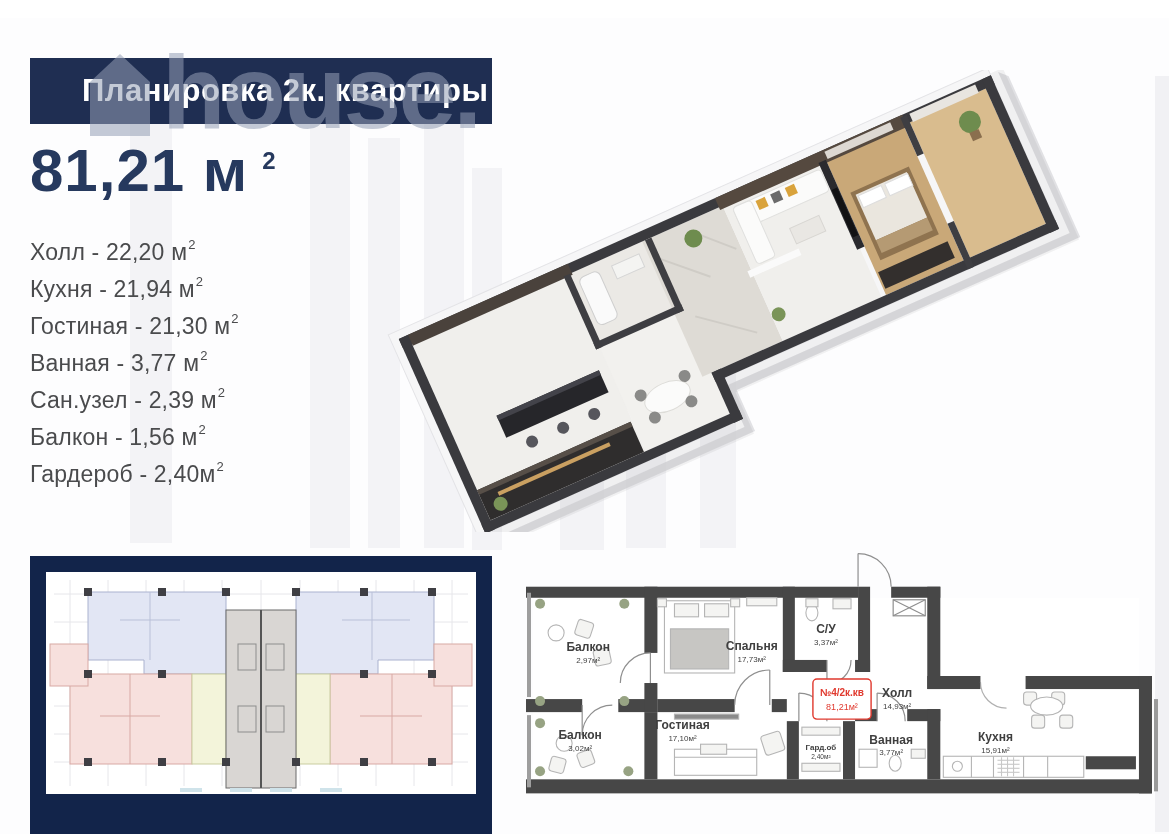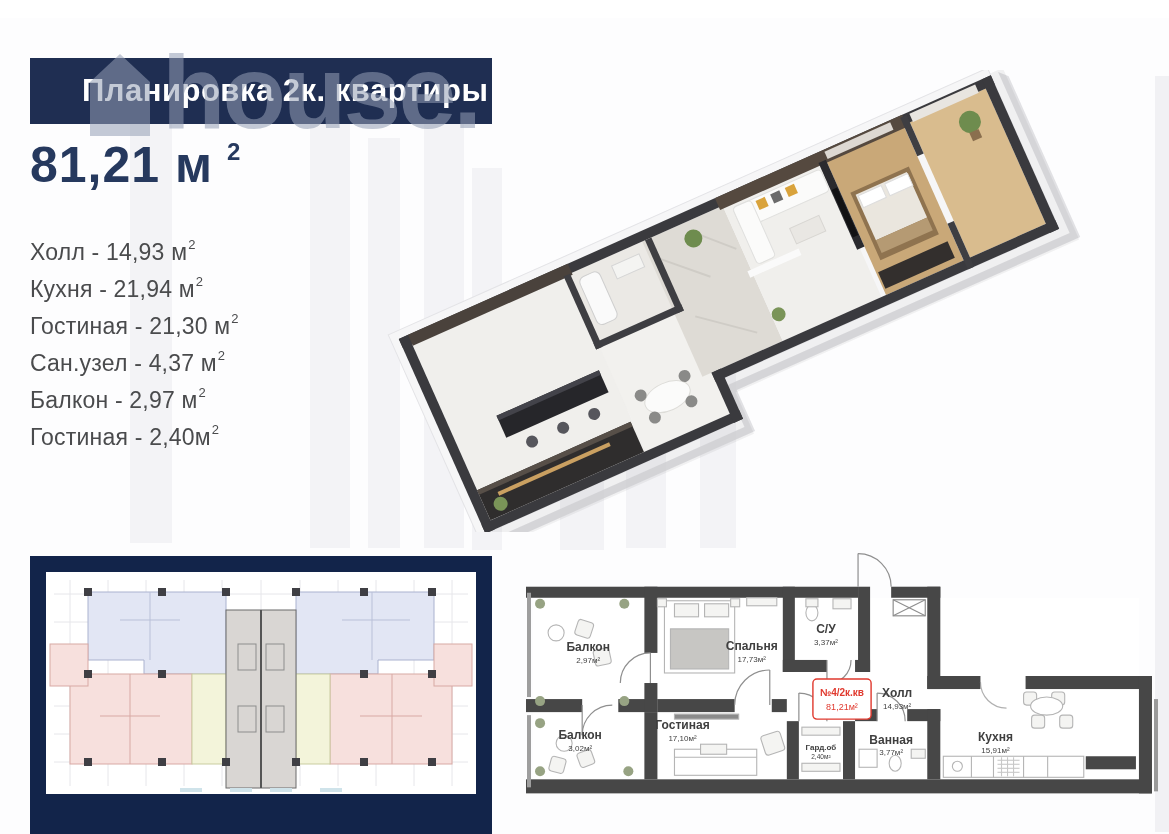--- a/index.html
+++ b/index.html
@@ -12,21 +12,21 @@
 
   .banner{position:absolute;left:30px;top:40px;width:462px;height:66px;background:#1f2e52;
           display:flex;align-items:center;padding-left:52px;z-index:2;}
   .banner-title{color:#ffffff;font-size:31px;font-weight:bold;letter-spacing:.5px;white-space:nowrap;}
 
   .watermark{position:absolute;left:76px;top:20px;z-index:3;display:flex;align-items:flex-end;
              color:rgba(148,158,181,0.55);pointer-events:none;}
   .watermark .wm-text{font-size:104px;font-weight:bold;letter-spacing:-3px;line-height:.95;}
 
   .area-title{position:absolute;left:30px;top:118px;z-index:2;color:#26395e;font-weight:bold;}
-  .area-title .val{font-size:50px;letter-spacing:1px;}
+  .area-title .val{font-size:60px;letter-spacing:1px;}
   .area-title sup{font-size:24px;position:relative;top:-16px;left:14px;}
 
   .room-list{position:absolute;left:30px;top:213px;z-index:2;color:#4a4b4d;}
   .room-row{font-size:23px;line-height:32.4px;letter-spacing:.2px;}
   .room-row sup{font-size:13px;position:relative;top:-2px;left:1px;}
 
   .render3d{position:absolute;left:368px;top:52px;z-index:2;}
   .building-frame{position:absolute;left:30px;top:538px;z-index:2;}
   .plan2d{position:absolute;left:524px;top:532px;z-index:2;}
 
@@ -58,33 +58,34 @@
     </svg>
     <span class="wm-text">house.</span>
   </div>
 
   <div class="area-title">
     <span class="val">81,21 м</span><sup>2</sup>
   </div>
 
   <div class="room-list">
 
-      <div class="room-row"><span>Холл - 14,93 м</span><sup>2</sup></div>
+      <div class="room-row"><span>Холл - 22,20 м</span><sup>2</sup></div>
 
       <div class="room-row"><span>Кухня - 21,94 м</span><sup>2</sup></div>
 
       <div class="room-row"><span>Гостиная - 21,30 м</span><sup>2</sup></div>
 
-
-      <div class="room-row"><span>Сан.узел - 4,37 м</span><sup>2</sup></div>
-
-
-      <div class="room-row"><span>Балкон - 2,97 м</span><sup>2</sup></div>
-
-      <div class="room-row"><span>Гостиная - 2,40м</span><sup>2</sup></div>
+      <div class="room-row"><span>Ванная - 3,77 м</span><sup>2</sup></div>
+
+      <div class="room-row"><span>Сан.узел - 2,39 м</span><sup>2</sup></div>
+
+
+      <div class="room-row"><span>Балкон - 1,56 м</span><sup>2</sup></div>
+
+      <div class="room-row"><span>Гардероб - 2,40м</span><sup>2</sup></div>
     </div>
 
   <svg class="render3d" width="800" height="462" viewBox="0 0 800 462">
     <g transform="translate(44,274) rotate(-24)">
 
       <polygon points="-10,211 270,211 270,166 646,166 646,-10 654,-2 654,174 278,174 278,219 -2,219" fill="#d9d9dd" opacity="0.8"></polygon>
       <polygon points="-24,209 268,209 268,164 644,164 644,-24 -24,-24" fill="#000000" opacity="0.05" transform="translate(8,12)"></polygon>
 
       <polygon points="-18,-18 638,-18 638,158 262,158 262,203 -18,203" fill="#f6f6f7" stroke="#e3e3e6" stroke-width="1"></polygon>
 

